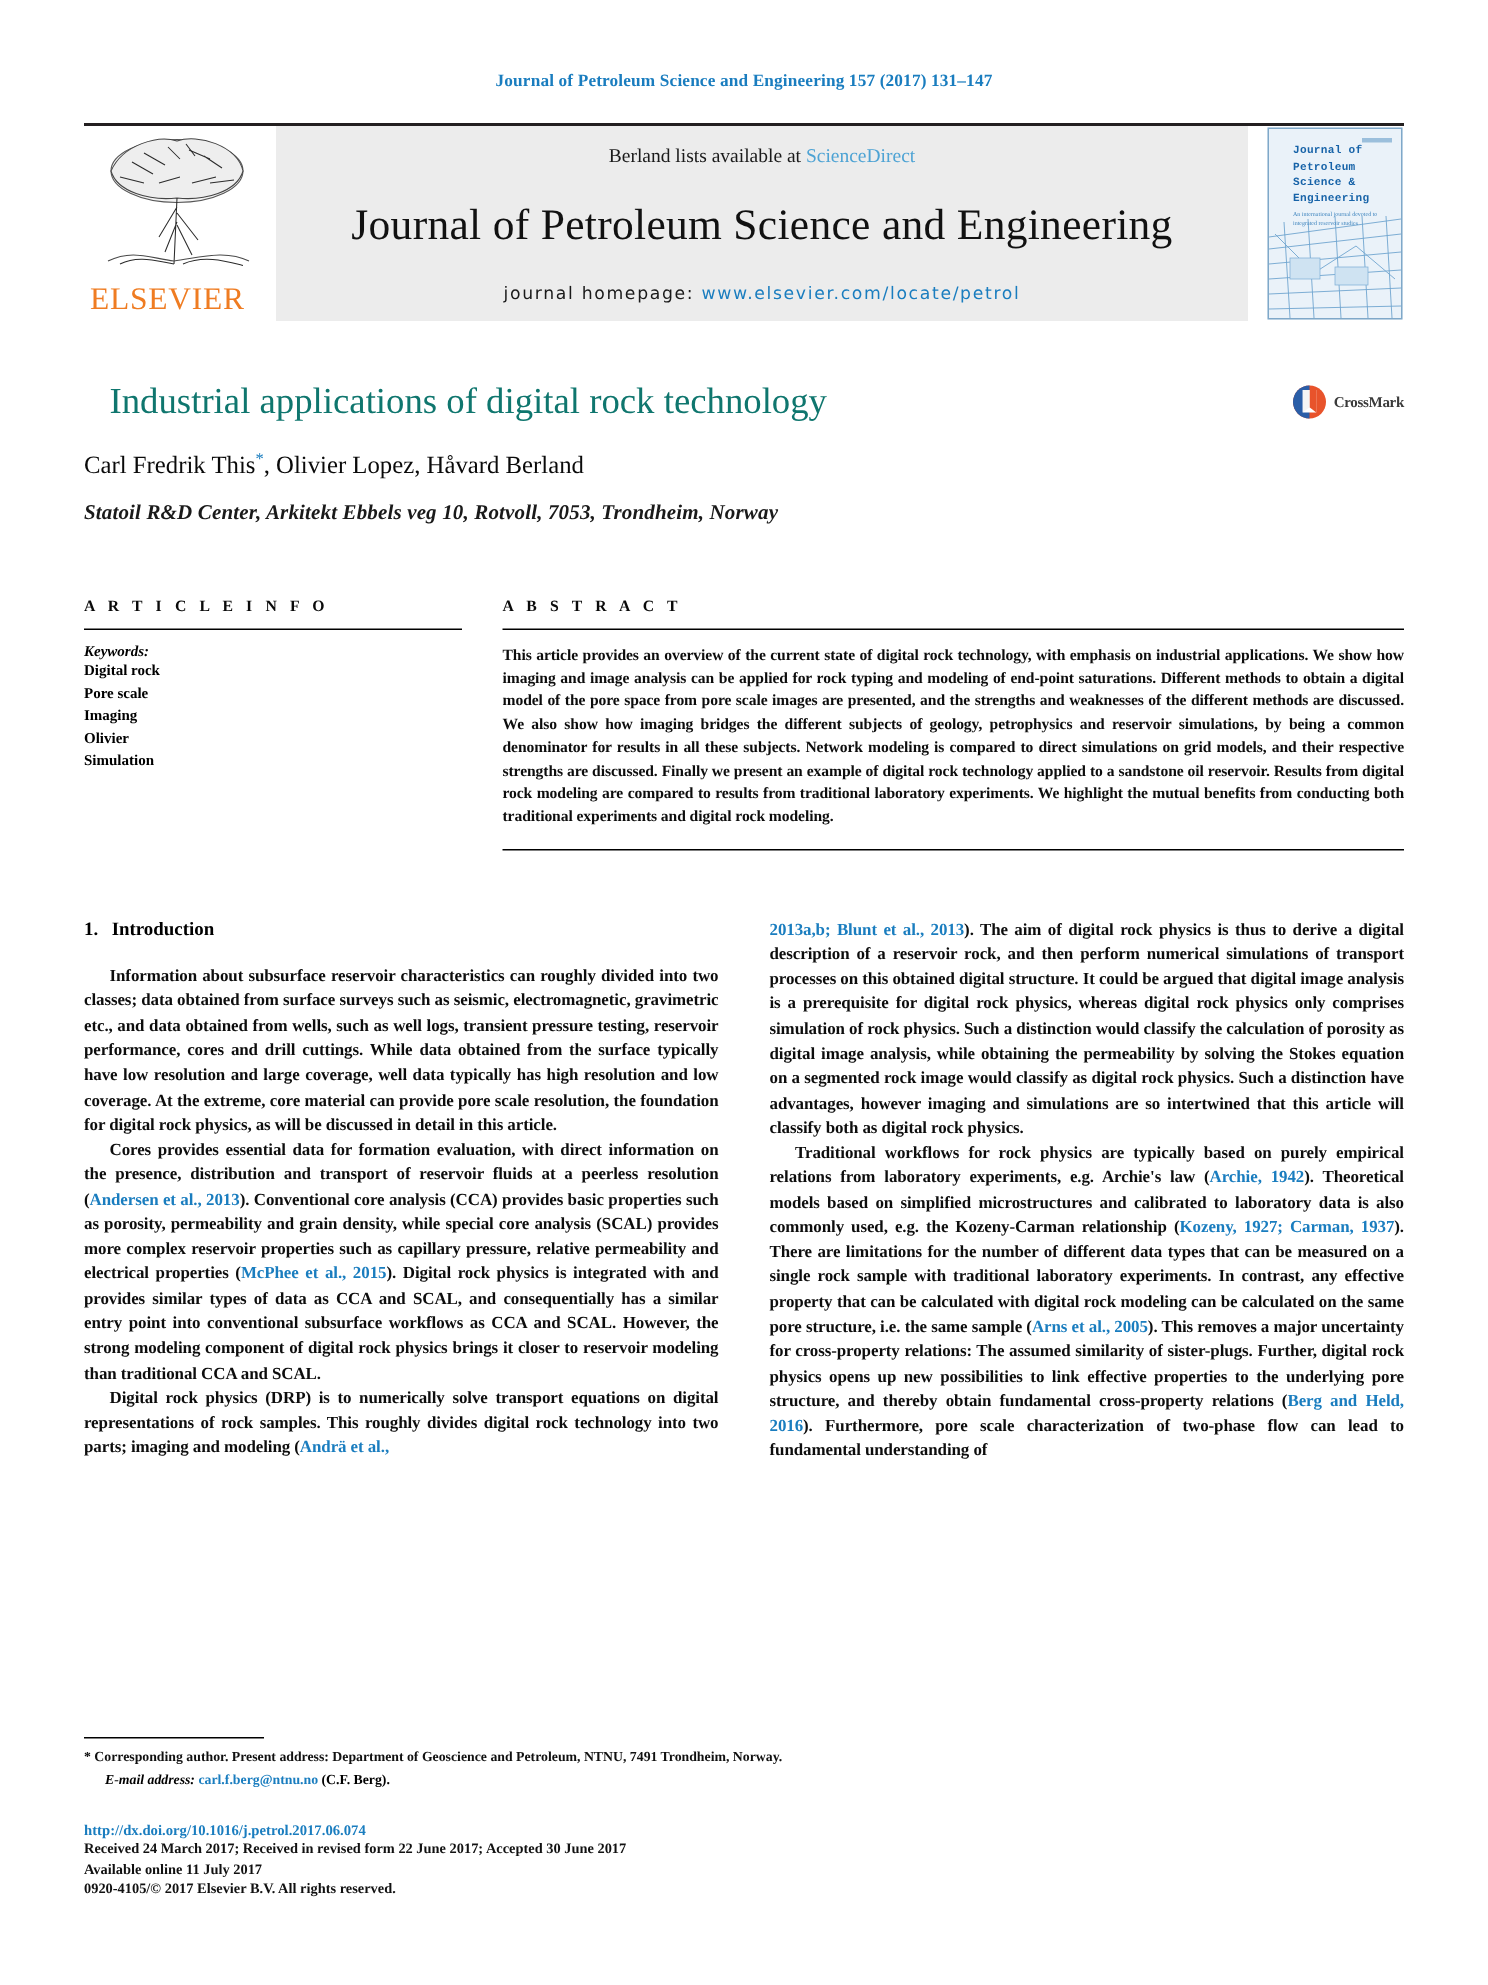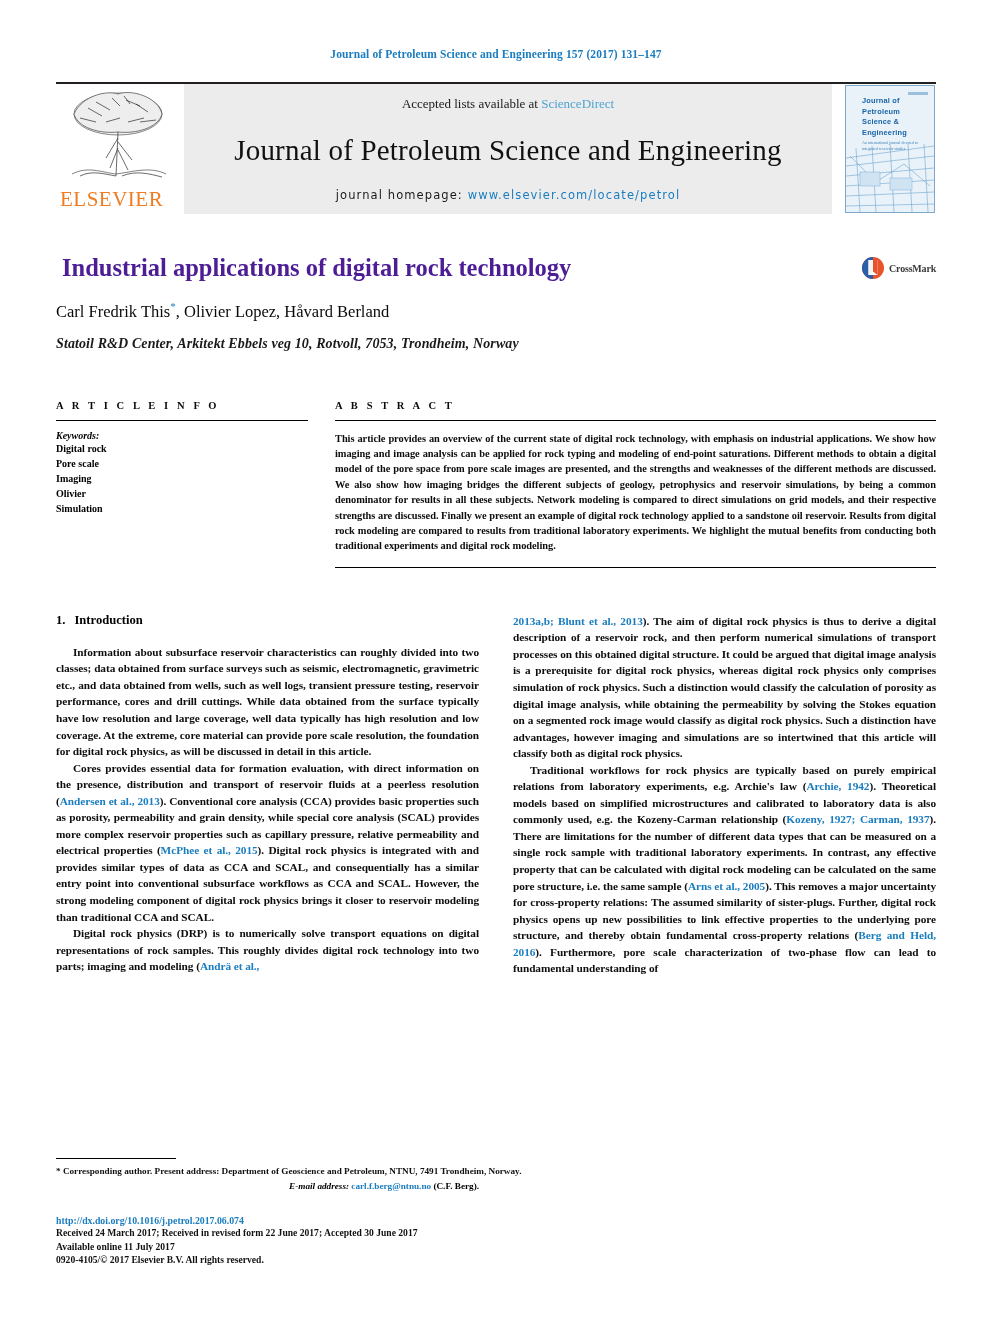--- a/index.html
+++ b/index.html
@@ -99,21 +99,21 @@
     border: 1px solid #7fa8c9;
     position: relative;
     overflow: hidden;
   }
   .cover-title {
     position: absolute;
     left: 16px;
     top: 10px;
     right: 4px;
     color: #1763a8;
-    font-family: Liberation Sans, sans-serif;
+    font-family: Liberation Mono, monospace;
     font-size: 7.4px;
     font-weight: bold;
     line-height: 1.45;
     letter-spacing: .2px;
   }
   .cover-sub {
     position: absolute;
     left: 16px;
     top: 54px;
     right: 6px;
@@ -125,23 +125,23 @@
     position: absolute; left: 0; top: 0; bottom: 0; width: 13px;
     background: linear-gradient(180deg,#9cc4e2,#cfe2f1);
     border-right: 1px solid #6c9cc4;
   }
 
   
   .title-area { margin-top: 40px; position: relative; }
   .art-title {
     font-size: 24.5px;
     line-height: 1.15;
-    color: #4c1d95;
-    margin: 6px;
-    font-weight: bold;
+    color: #0f766e;
+    margin: 17px;
+    font-weight: normal;
   }
   .authors {
     margin-top: 18px;
     font-size: 16.5px;
     color: #0a0a0a;
   }
   .authors sup { color: #1a7dbf; font-size: 11px; }
   .affiliation {
     margin-top: 14px;
     font-size: 14px;
@@ -252,21 +252,20 @@
     text-indent: -10px;
     padding-left: 10px;
     white-space: nowrap;
   }
   .footnote-email {
     font-size: 9.2px;
     line-height: 1.45;
     font-weight: bold;
     padding-left: 14px;
     margin-top: 1px;
-    text-align: right;
   }
   .footnote-email .lbl { font-style: italic; }
   .doi-block { margin-top: 22px; }
   .doi-link {
     display: block;
     font-size: 9.8px;
     font-weight: bold;
     color: #1a7dbf;
     text-decoration: none;
   }
@@ -296,21 +295,21 @@
           <path d="M14 30 L30 34 M74 34 L90 32 M46 10 L54 18 M58 8 L64 16"></path>
           <path d="M6 86 C22 78 34 84 50 86 C66 84 84 78 100 86" stroke="#4a4a4a"></path>
           <path d="M14 88 C26 82 38 86 50 88 M56 88 C70 82 84 86 96 89"></path>
         </g>
       </svg>
       <div class="elsevier-word">ELSEVIER</div>
     </div>
 
     <div class="masthead-center">
       <div class="contents-line">
-        <span>Accepted lists available at</span>
+        <span>Berland lists available at</span>
         <span class="sd"><a class="link" href="#" style="color:#4ea3d4">ScienceDirect</a></span>
       </div>
       <div class="journal-name">Journal of Petroleum Science and Engineering</div>
       <div class="homepage-line">
         <span>journal homepage:</span>
         <a class="link url" href="#">www.elsevier.com/locate/petrol</a>
       </div>
     </div>
 
     <div class="cover-block">

